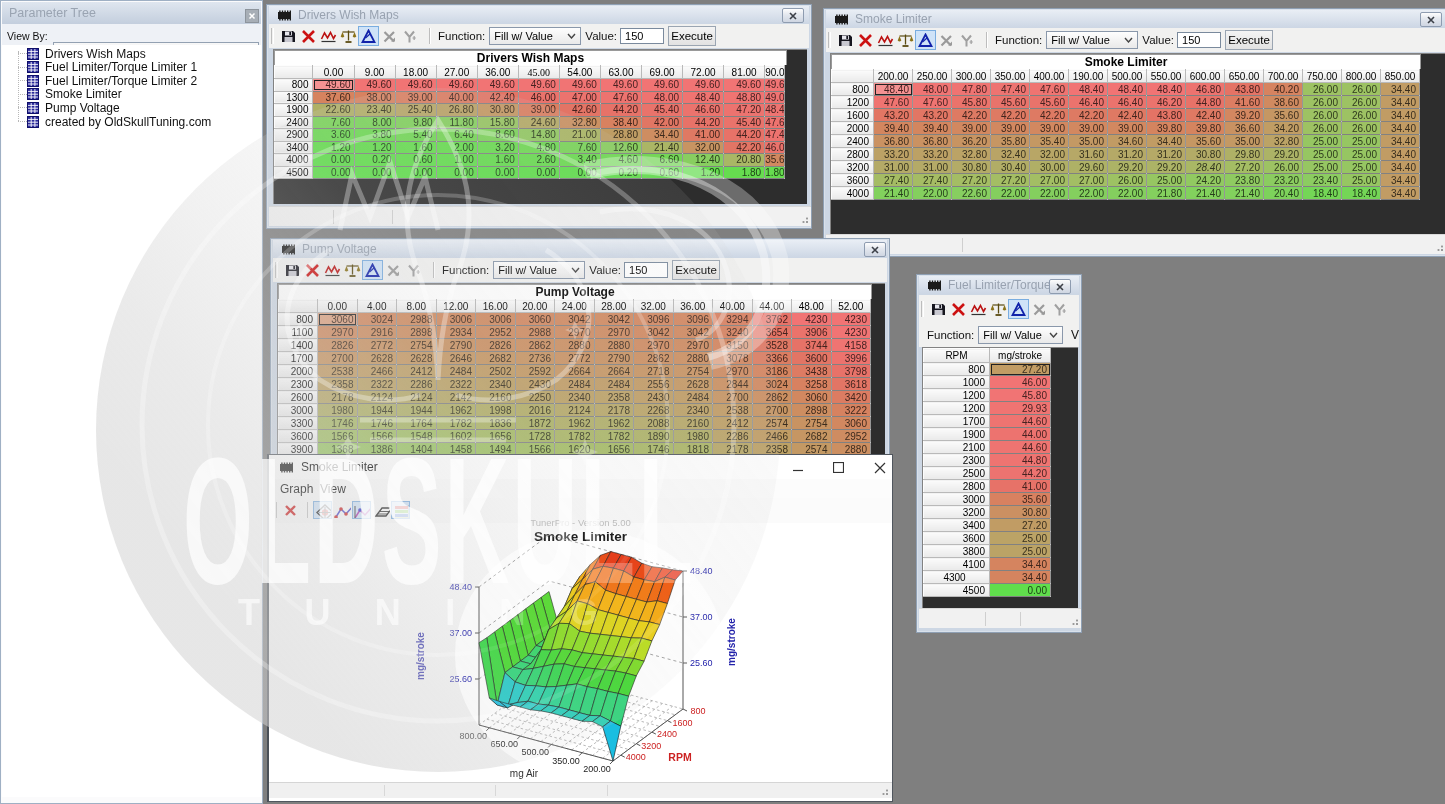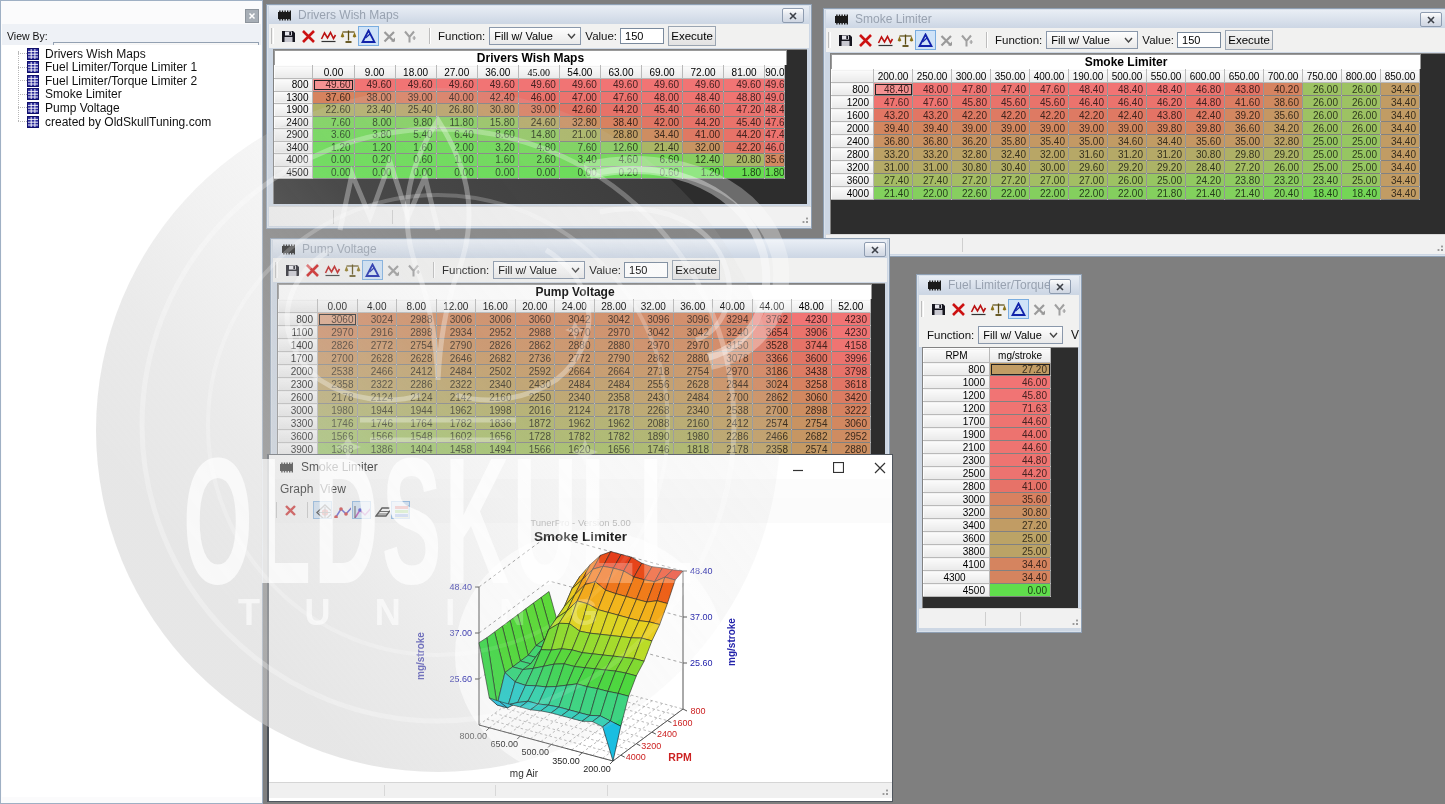--- a/index.html
+++ b/index.html
@@ -1,13 +1,16 @@
 <!DOCTYPE html>
 <html><head><meta charset="utf-8"><style>html,body{margin:0;padding:0;width:1445px;height:804px;overflow:hidden;font-family:"Liberation Sans",sans-serif;background:#7f7f7f;}*{box-sizing:border-box;}td{overflow:hidden;white-space:nowrap;}</style></head><body>
 <div style="position:absolute;left:0;top:0;width:263px;height:804px;background:#fbfbfc;border:1px solid #9fb0c4;">
+    <div style="position:absolute;left:1px;top:1px;right:1px;height:22px;background:linear-gradient(#dfe6ef,#c3cedd);display:flex;align-items:center;">
+      <span style="margin-left:7px;font-size:12.5px;color:#9aa4b2;">Parameter Tree</span>
+    </div>
     <div style="position:absolute;left:244px;top:8px;width:14px;height:14px;background:#a7aeb6;border:1px solid #8d949c;display:flex;align-items:center;justify-content:center;">
       <svg width="8" height="8" viewBox="0 0 8 8" style="">
         <path d="M1.5 1.5 L6.5 6.5 M6.5 1.5 L1.5 6.5" stroke="#fff" stroke-width="1.5"></path>
       </svg>
     </div>
     <div style="position:absolute;left:1px;top:23px;right:1px;height:21px;background:#eef1f6;"></div>
     <span style="position:absolute;left:6px;top:29px;font-size:10.5px;color:#111;">View By:</span>
     <div style="position:absolute;left:52px;top:41px;width:206px;height:18px;background:linear-gradient(#f8f8f8,#e6e6e6);border:1px solid #93a1b2;display:flex;align-items:center;justify-content:space-between;padding:0 6px;">
       <span style="font-size:12px;color:#111;">Parameter Category</span>
       <svg width="9" height="6" viewBox="0 0 9 6" style="">
@@ -527,21 +530,21 @@
           <tr style="height:13px;">
             <td style="background:linear-gradient(#fbfbfb,#e9e9e9);border:1px solid #b9b9b9;border-top-color:#fdfdfd;border-left-color:#fdfdfd;color:#000;font-size:10px;text-align:right;padding:0 4px 0 0;">3200</td>
             <td style="background:#b4aa67;color:#36331e;font-size:10px;text-align:right;padding:0 3px 0 0;border-right:1px solid rgba(255,255,255,0.5);border-bottom:1px solid rgba(255,255,255,0.4);">31.00</td>
             <td style="background:#b4aa67;color:#36331e;font-size:10px;text-align:right;padding:0 3px 0 0;border-right:1px solid rgba(255,255,255,0.5);border-bottom:1px solid rgba(255,255,255,0.4);">31.00</td>
             <td style="background:#b3ab67;color:#35331e;font-size:10px;text-align:right;padding:0 3px 0 0;border-right:1px solid rgba(255,255,255,0.5);border-bottom:1px solid rgba(255,255,255,0.4);">30.80</td>
             <td style="background:#b1ad66;color:#35331e;font-size:10px;text-align:right;padding:0 3px 0 0;border-right:1px solid rgba(255,255,255,0.5);border-bottom:1px solid rgba(255,255,255,0.4);">30.40</td>
             <td style="background:#b0af66;color:#34341e;font-size:10px;text-align:right;padding:0 3px 0 0;border-right:1px solid rgba(255,255,255,0.5);border-bottom:1px solid rgba(255,255,255,0.4);">30.00</td>
             <td style="background:#aeb166;color:#34351e;font-size:10px;text-align:right;padding:0 3px 0 0;border-right:1px solid rgba(255,255,255,0.5);border-bottom:1px solid rgba(255,255,255,0.4);">29.60</td>
             <td style="background:#acb366;color:#33351e;font-size:10px;text-align:right;padding:0 3px 0 0;border-right:1px solid rgba(255,255,255,0.5);border-bottom:1px solid rgba(255,255,255,0.4);">29.20</td>
             <td style="background:#acb366;color:#33351e;font-size:10px;text-align:right;padding:0 3px 0 0;border-right:1px solid rgba(255,255,255,0.5);border-bottom:1px solid rgba(255,255,255,0.4);">29.20</td>
-            <td style="background:#a9b765;color:#32361e;font-size:10px;text-align:right;padding:0 3px 0 0;border-right:1px solid rgba(255,255,255,0.5);border-bottom:1px solid rgba(255,255,255,0.4);">28.40</td>
+            <td style="background:#a9b765;color:#32361e;font-size:10px;text-align:right;padding:0 3px 0 0;border-right:1px solid rgba(255,255,255,0.5);border-bottom:1px solid rgba(255,255,255,0.4);font-style:italic;">28.40</td>
             <td style="background:#a4bd64;color:#31381e;font-size:10px;text-align:right;padding:0 3px 0 0;border-right:1px solid rgba(255,255,255,0.5);border-bottom:1px solid rgba(255,255,255,0.4);">27.20</td>
             <td style="background:#9dc263;color:#2f3a1d;font-size:10px;text-align:right;padding:0 3px 0 0;border-right:1px solid rgba(255,255,255,0.5);border-bottom:1px solid rgba(255,255,255,0.4);">26.00</td>
             <td style="background:#96c662;color:#2d3b1d;font-size:10px;text-align:right;padding:0 3px 0 0;border-right:1px solid rgba(255,255,255,0.5);border-bottom:1px solid rgba(255,255,255,0.4);">25.00</td>
             <td style="background:#96c662;color:#2d3b1d;font-size:10px;text-align:right;padding:0 3px 0 0;border-right:1px solid rgba(255,255,255,0.5);border-bottom:1px solid rgba(255,255,255,0.4);">25.00</td>
             <td style="background:#c19c64;color:#392e1e;font-size:10px;text-align:right;padding:0 3px 0 0;border-right:1px solid rgba(255,255,255,0.5);border-bottom:1px solid rgba(255,255,255,0.4);">34.40</td>
           </tr>
           <tr style="height:13px;">
             <td style="background:linear-gradient(#fbfbfb,#e9e9e9);border:1px solid #b9b9b9;border-top-color:#fdfdfd;border-left-color:#fdfdfd;color:#000;font-size:10px;text-align:right;padding:0 4px 0 0;">3600</td>
             <td style="background:#a5bc64;color:#31381e;font-size:10px;text-align:right;padding:0 3px 0 0;border-right:1px solid rgba(255,255,255,0.5);border-bottom:1px solid rgba(255,255,255,0.4);">27.40</td>
             <td style="background:#a5bc64;color:#31381e;font-size:10px;text-align:right;padding:0 3px 0 0;border-right:1px solid rgba(255,255,255,0.5);border-bottom:1px solid rgba(255,255,255,0.4);">27.40</td>
@@ -976,21 +979,21 @@
           <tr style="height:13px;">
             <td style="background:linear-gradient(#fbfbfb,#e9e9e9);border:1px solid #b9b9b9;border-top-color:#fdfdfd;border-left-color:#fdfdfd;font-size:10px;text-align:right;padding:0 4px 0 0;">1000</td>
             <td style="background:#f17474;color:#482222;font-size:10px;text-align:right;padding:0 3px 0 0;border-right:1px solid rgba(255,255,255,0.5);border-bottom:1px solid rgba(255,255,255,0.4);">46.00</td>
           </tr>
           <tr style="height:13px;">
             <td style="background:linear-gradient(#fbfbfb,#e9e9e9);border:1px solid #b9b9b9;border-top-color:#fdfdfd;border-left-color:#fdfdfd;font-size:10px;text-align:right;padding:0 4px 0 0;">1200</td>
             <td style="background:#f17474;color:#482222;font-size:10px;text-align:right;padding:0 3px 0 0;border-right:1px solid rgba(255,255,255,0.5);border-bottom:1px solid rgba(255,255,255,0.4);">45.80</td>
           </tr>
           <tr style="height:13px;">
             <td style="background:linear-gradient(#fbfbfb,#e9e9e9);border:1px solid #b9b9b9;border-top-color:#fdfdfd;border-left-color:#fdfdfd;font-size:10px;text-align:right;padding:0 4px 0 0;">1200</td>
-            <td style="background:#ef7472;color:#472222;font-size:10px;text-align:right;padding:0 3px 0 0;border-right:1px solid rgba(255,255,255,0.5);border-bottom:1px solid rgba(255,255,255,0.4);">71.63</td>
+            <td style="background:#ef7472;color:#472222;font-size:10px;text-align:right;padding:0 3px 0 0;border-right:1px solid rgba(255,255,255,0.5);border-bottom:1px solid rgba(255,255,255,0.4);">29.93</td>
           </tr>
           <tr style="height:13px;">
             <td style="background:linear-gradient(#fbfbfb,#e9e9e9);border:1px solid #b9b9b9;border-top-color:#fdfdfd;border-left-color:#fdfdfd;font-size:10px;text-align:right;padding:0 4px 0 0;">1700</td>
             <td style="background:#ee7471;color:#472221;font-size:10px;text-align:right;padding:0 3px 0 0;border-right:1px solid rgba(255,255,255,0.5);border-bottom:1px solid rgba(255,255,255,0.4);">44.60</td>
           </tr>
           <tr style="height:13px;">
             <td style="background:linear-gradient(#fbfbfb,#e9e9e9);border:1px solid #b9b9b9;border-top-color:#fdfdfd;border-left-color:#fdfdfd;font-size:10px;text-align:right;padding:0 4px 0 0;">1900</td>
             <td style="background:#ed736f;color:#472221;font-size:10px;text-align:right;padding:0 3px 0 0;border-right:1px solid rgba(255,255,255,0.5);border-bottom:1px solid rgba(255,255,255,0.4);">44.00</td>
           </tr>
           <tr style="height:13px;">

